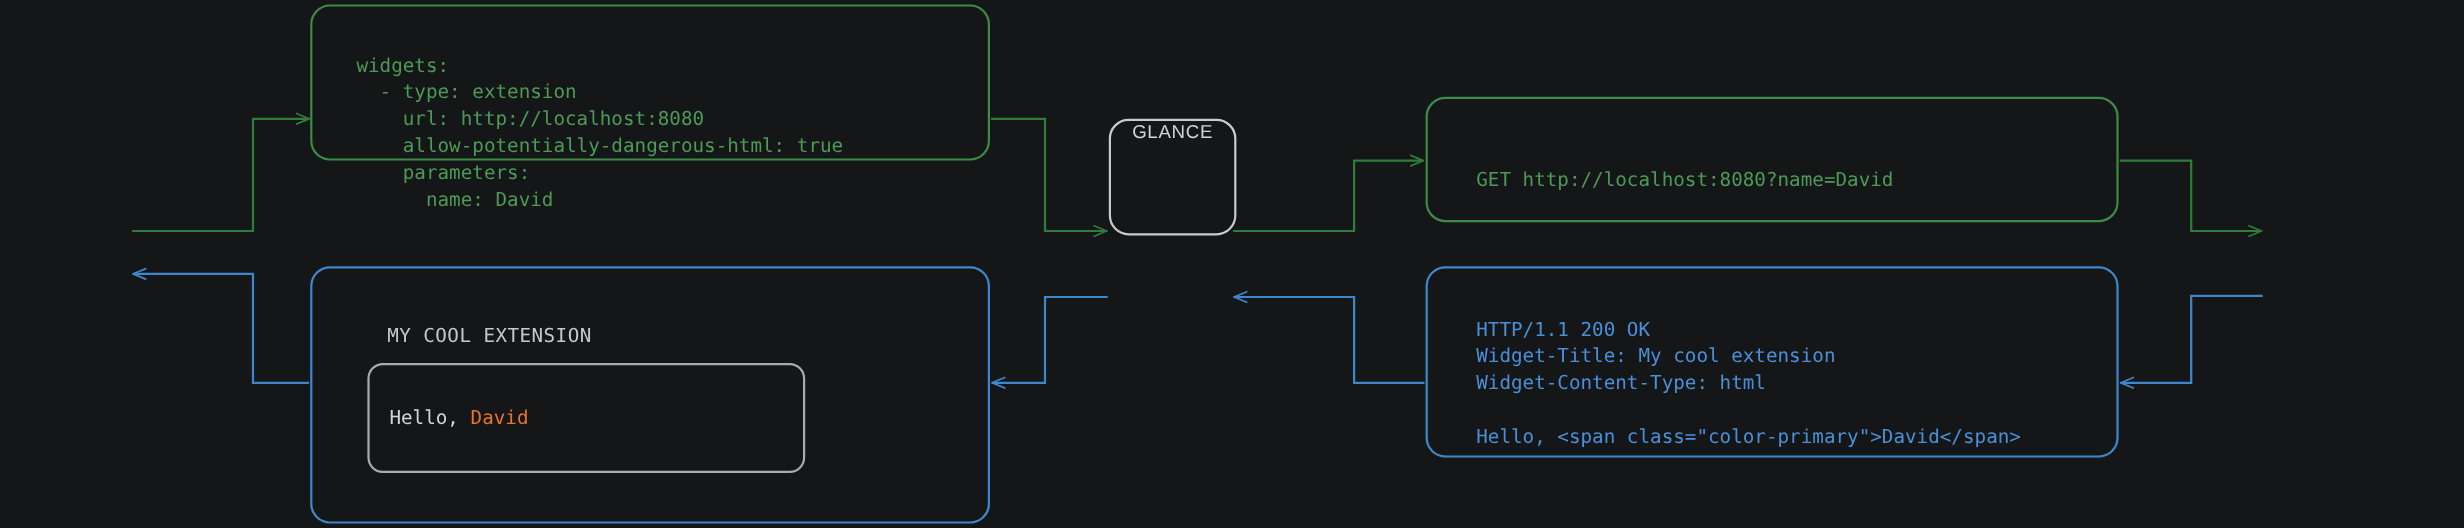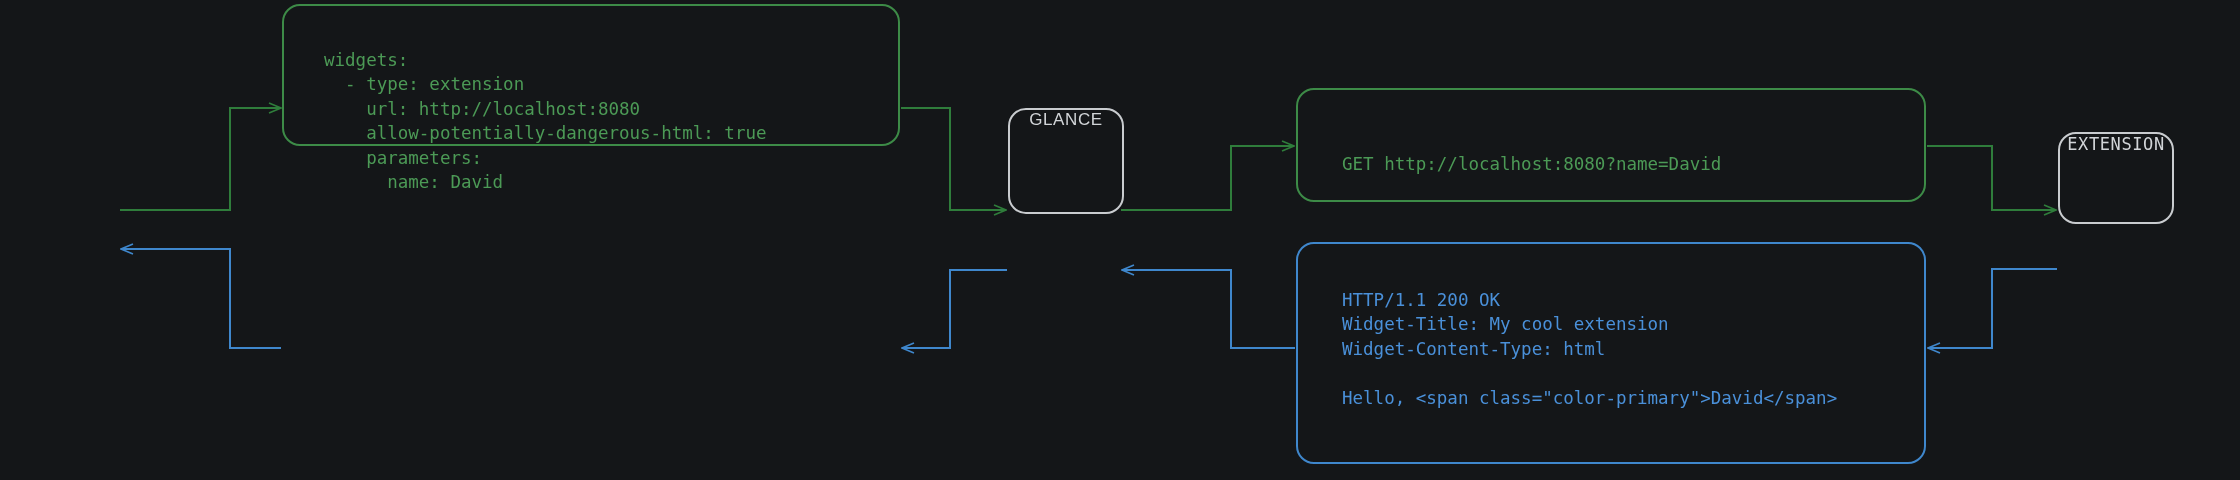--- a/index.html
+++ b/index.html
@@ -31,21 +31,21 @@
                 font-family:"DejaVu Sans Mono",monospace;font-size:17.5px;letter-spacing:.4px;}
   #widget-card{position:absolute;left:50px;top:86px;width:398px;height:100px;
                border:2px solid #a9acaf;border-radius:14px;box-sizing:border-box;}
   #widget-text{position:absolute;left:18px;top:38px;font-family:"DejaVu Sans Mono",monospace;
                font-size:17.5px;color:#d2d5d8;white-space:pre;}
   #widget-text .accent{color:#e8732c;}
 
   #get-box{left:1296px;top:88px;width:630px;height:114px;}
   #get-code{position:absolute;left:44px;top:44px;}
 
-  #resp-box{left:1296px;top:242px;width:630px;height:222px;}
+  #resp-box{left:1296px;top:242px;width:630px;height:174px;}
   #resp-code{position:absolute;left:44px;top:26px;}
 
   #node-user{left:8px;top:132px;width:112px;height:88px;}
   #node-glance{left:1008px;top:108px;width:112px;height:102px;}
   #node-extension{left:2058px;top:132px;width:112px;height:88px;}
 </style>
 </head>
 <body>
 
 <div id="stage">
@@ -73,23 +73,20 @@
       <path d="M1007,270 L950,270 L950,348 L902,348" marker-end="url(#ab)"></path>
       <path d="M281,348 L230,348 L230,249 L121,249" marker-end="url(#ab)"></path>
     </g>
   </svg>
 
 
   <div class="node" id="node-glance">
     <span class="node-label sans">GLANCE</span>
   </div>
 
-  <div class="node" id="node-extension">
-    <span class="node-label mono">EXTENSION</span>
-  </div>
 
   <div class="codebox green" id="yaml-box">
     <pre class="code green" id="yaml-code">widgets:
   - type: extension
     url: http://localhost:8080
     allow-potentially-dangerous-html: true
     parameters:
       name: David</pre>
   </div>
 
@@ -98,14 +95,20 @@
   </div>
 
   <div class="codebox blue" id="resp-box">
     <pre class="code blue" id="resp-code">HTTP/1.1 200 OK
 Widget-Title: My cool extension
 Widget-Content-Type: html
 
 Hello, &lt;span class="color-primary"&gt;David&lt;/span&gt;</pre>
   </div>
 
+  <div class="codebox blue" id="widget-box">
+    <div id="widget-title">MY COOL EXTENSION</div>
+    <div id="widget-card">
+      <div id="widget-text"><span>Hello, </span><span class="accent">David</span></div>
+    </div>
+  </div>
 
 </div>
 
 </body></html>

